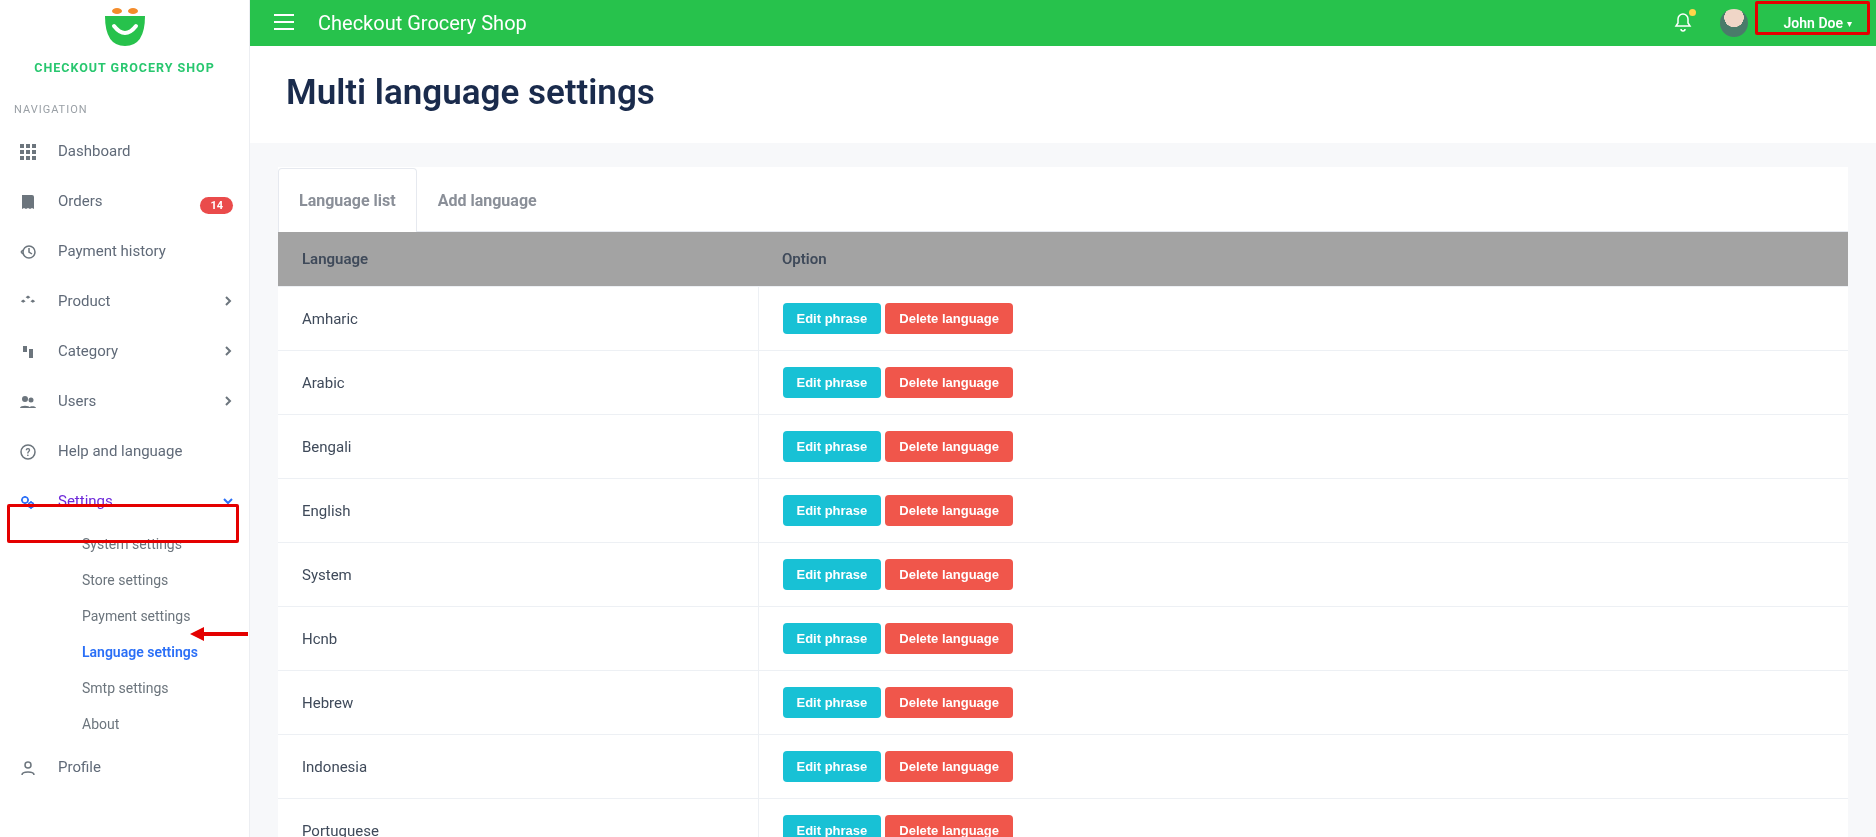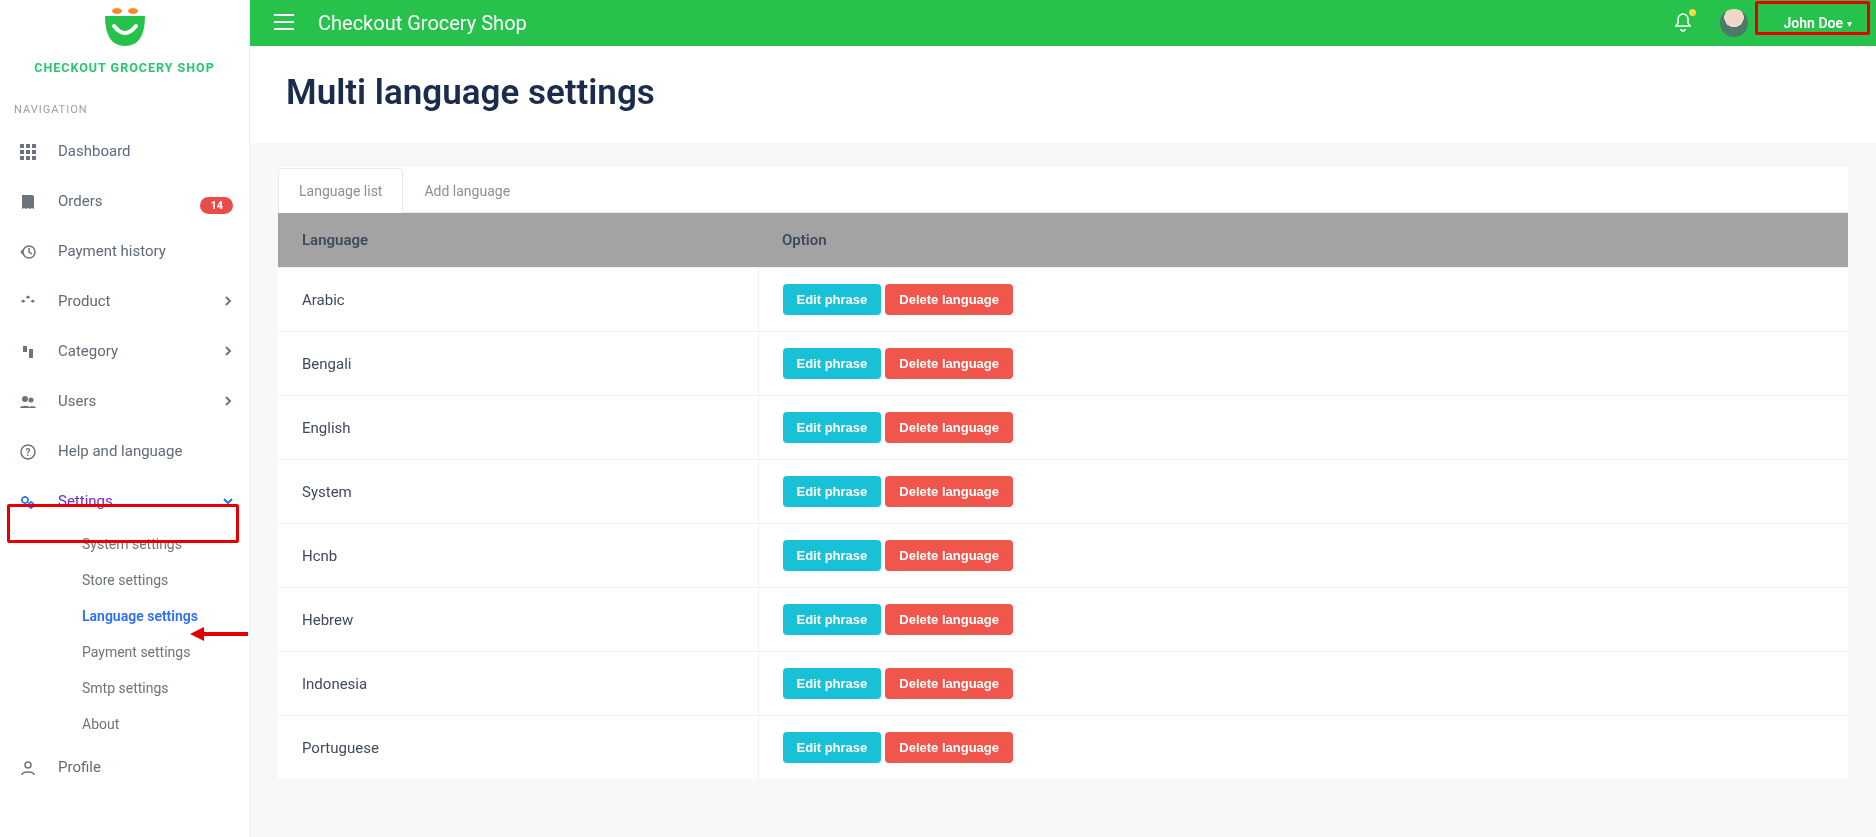--- a/index.html
+++ b/index.html
@@ -119,29 +119,30 @@
   .page-header h1 { color: #1a2b4c; font-size: 35px; font-weight: 600; }
   .content-wrap { padding: 24px 28px; }
   .card {
     background: #fff;
   }
   .tabs {
     display: flex; gap: 0;
     border-bottom: 1px solid #e6e9ef;
   }
   .tab {
-    padding: 14px 20px;
+    padding: 22px 20px;
     color: #8a8f98;
-    font-size: 14px;
+    font-size: 16px;
     cursor: pointer;
     border: 1px solid transparent;
     border-bottom: none;
     border-top-left-radius: 4px; border-top-right-radius: 4px;
     position: relative; top: 1px;
     background: transparent;
+    font-weight: bold;
   }
   .tab.active {
     background: #fff;
     border-color: #e6e9ef;
     color: #8a8f98;
   }
   table.lang { width: 100%; border-collapse: collapse; }
   table.lang thead th {
     background: #a3a3a3;
     text-align: left;
@@ -322,22 +323,22 @@
     <span class="nv-chevron">
       <svg width="10" height="10" viewBox="0 0 10 10" fill="none" stroke="currentColor" stroke-width="2">
           <path d="M1 3l4 4 4-4"></path>
         </svg>
     </span>
   </div>
 
   <div class="subnav">
     <a class="subnav-item">System settings</a>
     <a class="subnav-item">Store settings</a>
+    <a class="subnav-item">Payment settings</a>
     <a class="subnav-item active">Language settings</a>
-    <a class="subnav-item">Payment settings</a>
     <a class="subnav-item">Smtp settings</a>
     <a class="subnav-item">About</a>
   </div>
 
   <div class="nav-item">
     <span class="nv-icon">
       <svg width="16" height="16" viewBox="0 0 16 16" fill="none" stroke="currentColor" stroke-width="1.5">
           <circle cx="8" cy="5" r="3"></circle>
           <path d="M2 15c0-4 12-4 12 0"></path>
         </svg>
@@ -388,20 +389,24 @@
             <col>
           </colgroup>
         <thead>
           <tr>
             <th>Language</th>
             <th>Option</th>
           </tr>
         </thead>
         <tbody id="lang-rows">
             <tr>
+              <td>Amharic</td>
+              <td><button class="btn btn-info">Edit phrase</button><button class="btn btn-danger">Delete language</button></td>
+            </tr>
+            <tr>
               <td>Arabic</td>
               <td><button class="btn btn-info">Edit phrase</button><button class="btn btn-danger">Delete language</button></td>
             </tr>
             <tr>
               <td>Bengali</td>
               <td><button class="btn btn-info">Edit phrase</button><button class="btn btn-danger">Delete language</button></td>
             </tr>
             <tr>
               <td>English</td>
               <td><button class="btn btn-info">Edit phrase</button><button class="btn btn-danger">Delete language</button></td>

